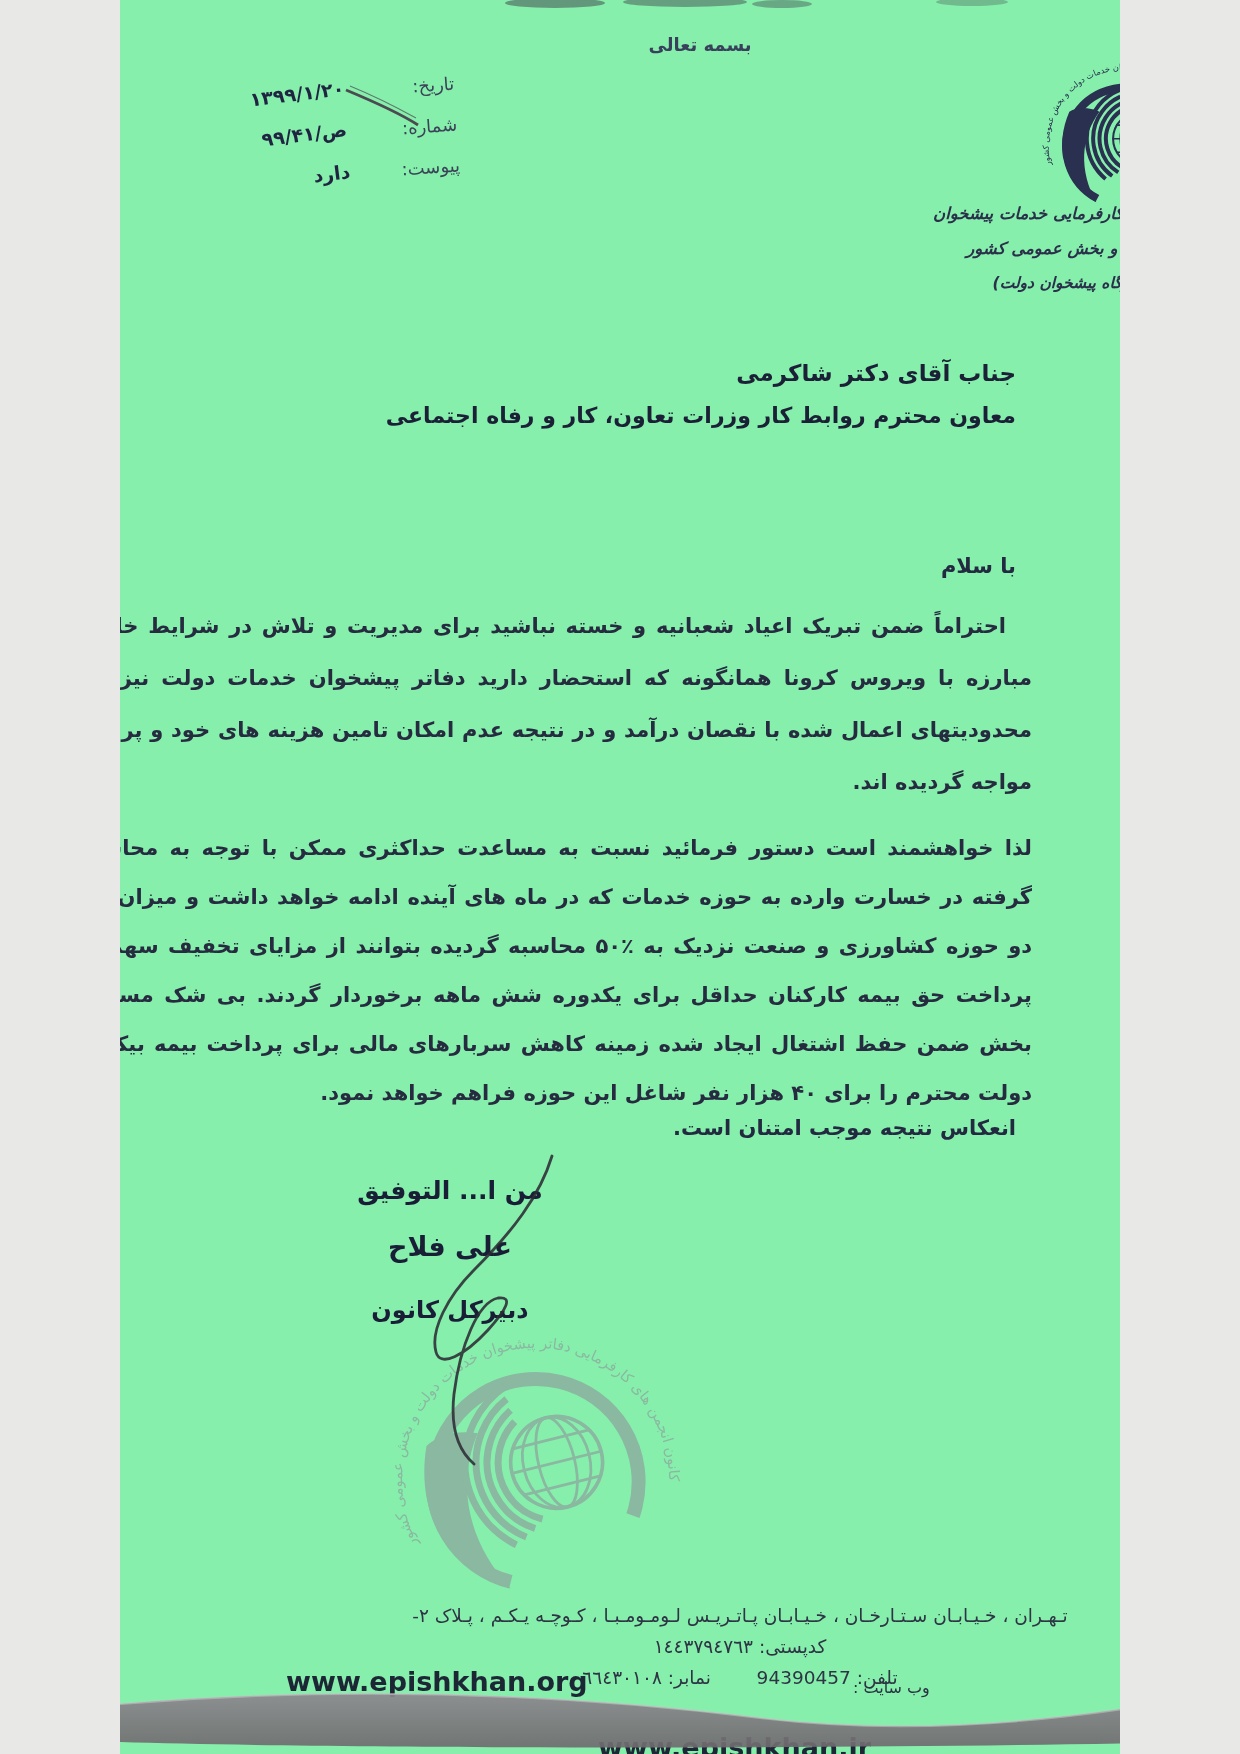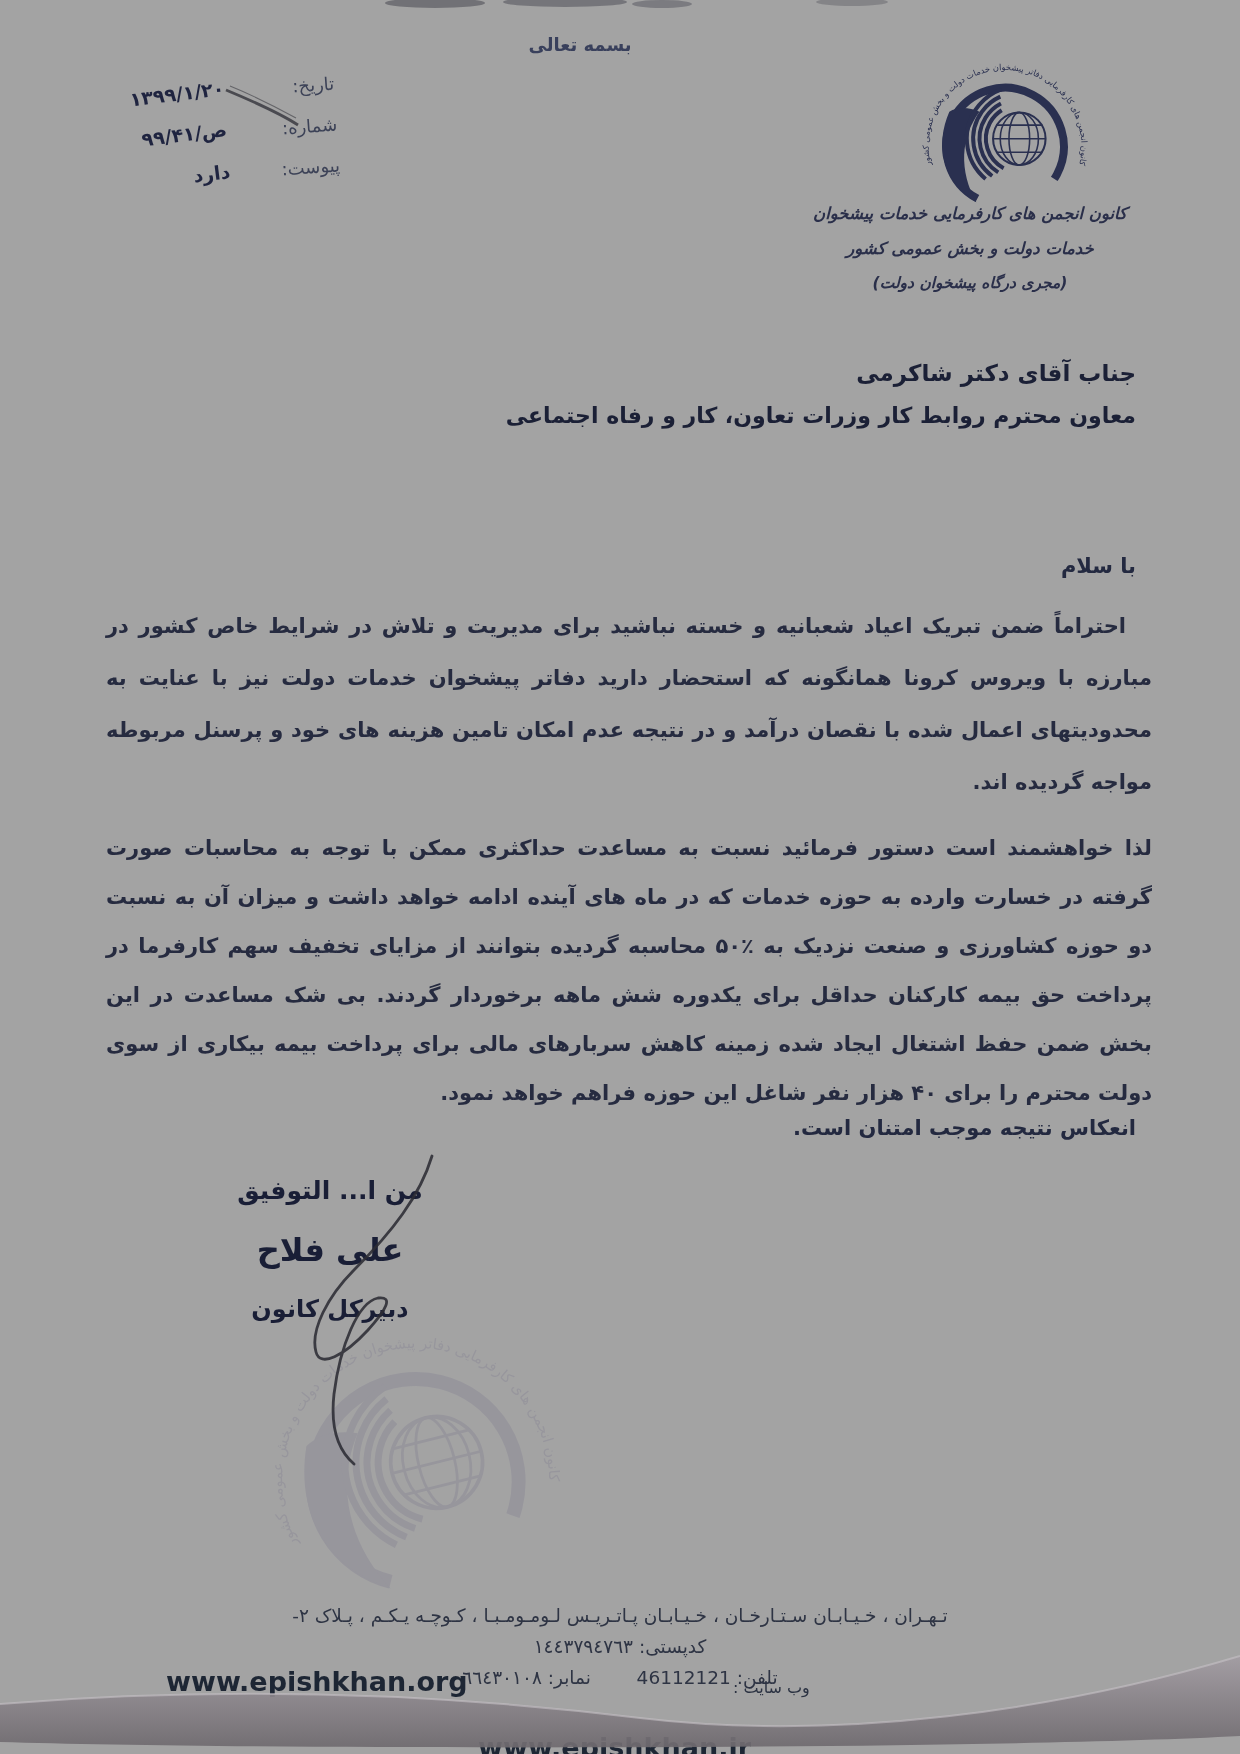--- a/index.html
+++ b/index.html
@@ -1,18 +1,18 @@
 <!DOCTYPE html>
 <html lang="fa"><head>
 <meta charset="utf-8">
 <style>
   html,body { margin:0; padding:0; background:#e8e8e6; }
   .page {
-    position:relative; width:1240px; height:1754px; margin:0 auto;
-    background:#a3a3a3; overflow:hidden;
+    position:relative; width:1000px; height:1754px; margin:0 auto;
+    background:#86efac; overflow:hidden;
     font-family:"DejaVu Sans", sans-serif; color:#262b40;
   }
   .abs { position:absolute; }
   .overlay { position:absolute; left:0; top:0; pointer-events:none; }
 
   .bismillah { top:34px; left:500px; width:160px; text-align:center;
     font-size:18px; font-weight:600; color:#39405c; }
 
   .hdr-fields { top:82px; left:38px; width:300px; transform:rotate(-4deg); }
   .hdr-row { display:flex; direction:rtl; align-items:baseline; margin-bottom:19px; }
@@ -38,21 +38,21 @@
   .para { right:88px; width:1046px; direction:rtl; text-align:justify;
     font-size:21px; font-weight:bold; color:#262b40; line-height:49px; }
   .p1 { top:600px; text-indent:26px; line-height:52px; }
   .p2 { top:824px; }
   .closing { top:1116px; right:104px; direction:rtl; font-size:21px;
     font-weight:bold; color:#232940; }
 
   .sig-block { top:1176px; left:195px; width:270px; text-align:center; direction:rtl;
     font-weight:bold; color:#191e36; }
   .sig-block .s1 { font-size:25px; margin-bottom:26px; }
-  .sig-block .s2 { font-size:32px; margin-bottom:26px; }
+  .sig-block .s2 { font-size:27px; margin-bottom:34px; }
   .sig-block .s3 { font-size:24px; }
 
   .stamp-wrap { top:1310px; left:258px; width:306px; height:306px;
     color:#8e8c98; opacity:.55; transform:rotate(-14deg); }
 
   .cc-line { top:1490px; right:200px; width:600px; text-align:right; direction:rtl;
     font-size:17px; color:#353b49; }
   .cc-line .cc-val { margin-right:22px; }
 
   .footer-addr { top:1600px; left:170px; width:900px; text-align:center; direction:rtl;
@@ -157,21 +157,21 @@
 
 
   <div class="abs footer-addr">
     <div>تـهـران ، خـیـابـان سـتـارخـان ، خـیـابـان پـاتـریـس لـومـومـبـا ، کـوچـه یـکـم ، پـلاک ۲-</div>
     <div>
       <span>کدپستی:</span>
       <span class="num">١٤٤٣٧٩٤٧٦٣</span>
     </div>
     <div>
       <span>تلفن:</span>
-      <span class="num">46112121</span>
+      <span class="num">94390457</span>
       <span class="fax-gap"></span>
       <span>نمابر:</span>
       <span class="num">٦٦٤٣٠١٠٨</span>
     </div>
   </div>
 
   <div class="abs web-label">وب سایت :</div>
   <div class="abs web-ir">www.epishkhan.ir</div>
   <div class="abs web-org">www.epishkhan.org</div>
 

